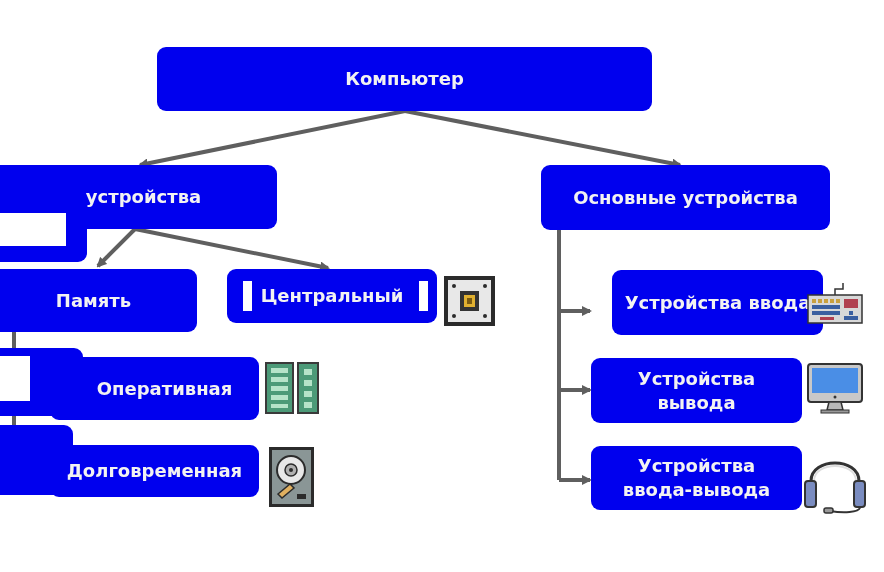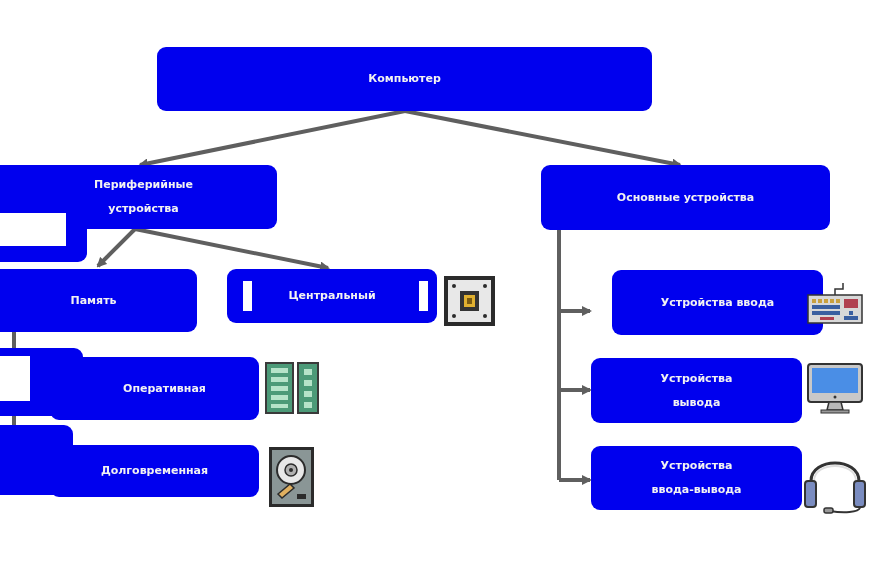--- a/index.html
+++ b/index.html
@@ -1,19 +1,19 @@
 <!DOCTYPE html>
 <html><head>
 <meta charset="utf-8">
 <style>
   html, body { margin:0; padding:0; }
   body { width:884px; height:572px; background:#ffffff; position:relative; overflow:hidden;
          font-family:"DejaVu Sans", "Liberation Sans", sans-serif; }
   .node { position:absolute; background:#0000ee; border-radius:9px; color:#f2f2f2;
-          font-weight:bold; font-size:11px; display:flex; align-items:center; justify-content:center;
+          font-weight:bold; font-size:18px; display:flex; align-items:center; justify-content:center;
           text-align:center; line-height:24px; box-sizing:border-box; }
   .node span { display:block; }
   .stub { position:absolute; background:#0000ee; border-radius:9px; }
   .white { position:absolute; background:#ffffff; }
   .icon { position:absolute; }
   svg.lines { position:absolute; left:0; top:0; }
 </style>
 </head>
 <body>
 
@@ -35,21 +35,20 @@
     <line x1="559" y1="480" x2="590" y2="480" marker-end="url(#ah)"></line>
   </g>
 </svg>
 
 <div class="node" style="left:157px;top:47px;width:495px;height:64px;">
   <span>Компьютер</span>
 </div>
 
 <div class="node" style="left:-10px;top:165px;width:287px;height:64px;padding-left:20px;">
   <div>
-    <span>Периферийные</span>
     <span>устройства</span>
   </div>
 </div>
 <div class="stub" style="left:-10px;top:200px;width:97px;height:62px;"></div>
 <div class="white" style="left:0px;top:213px;width:66px;height:33px;"></div>
 
 <div class="node" style="left:541px;top:165px;width:289px;height:65px;">
   <span>Основные устройства</span>
 </div>
 

